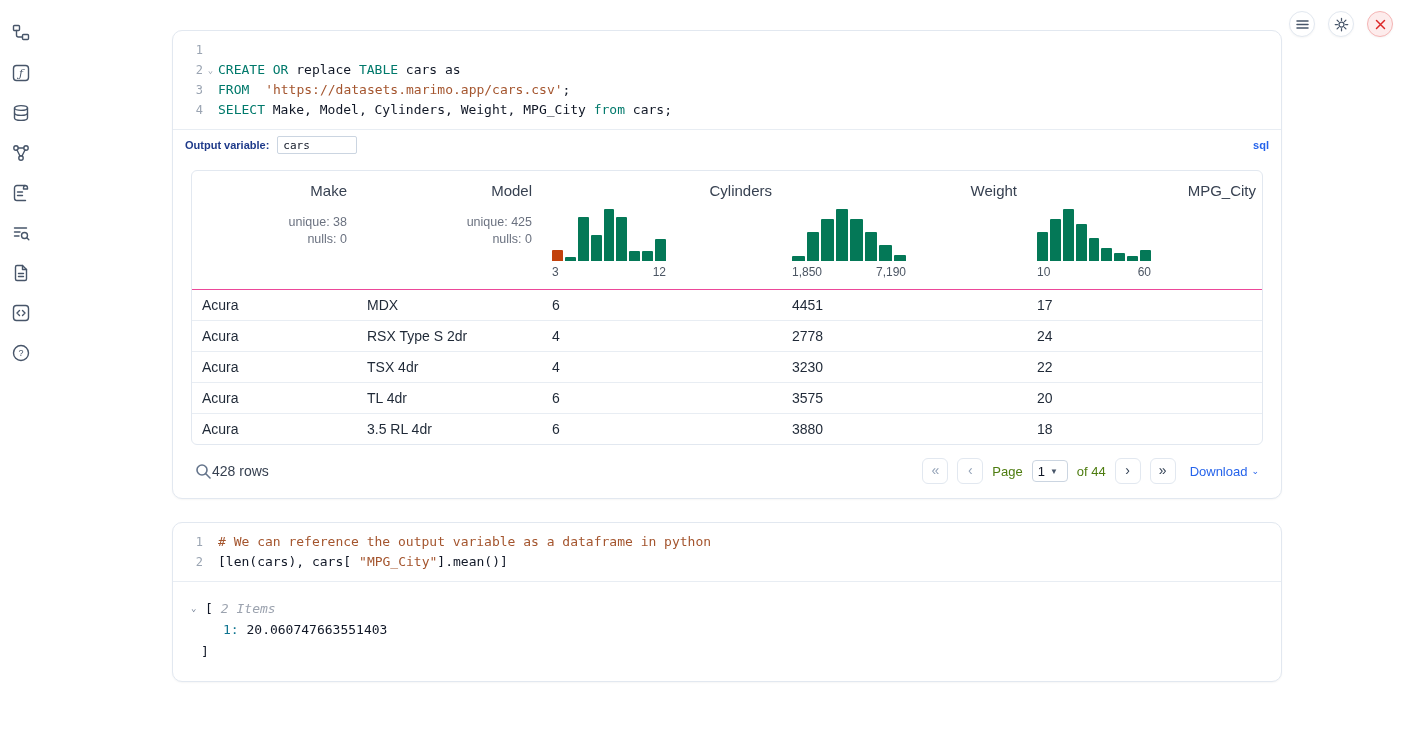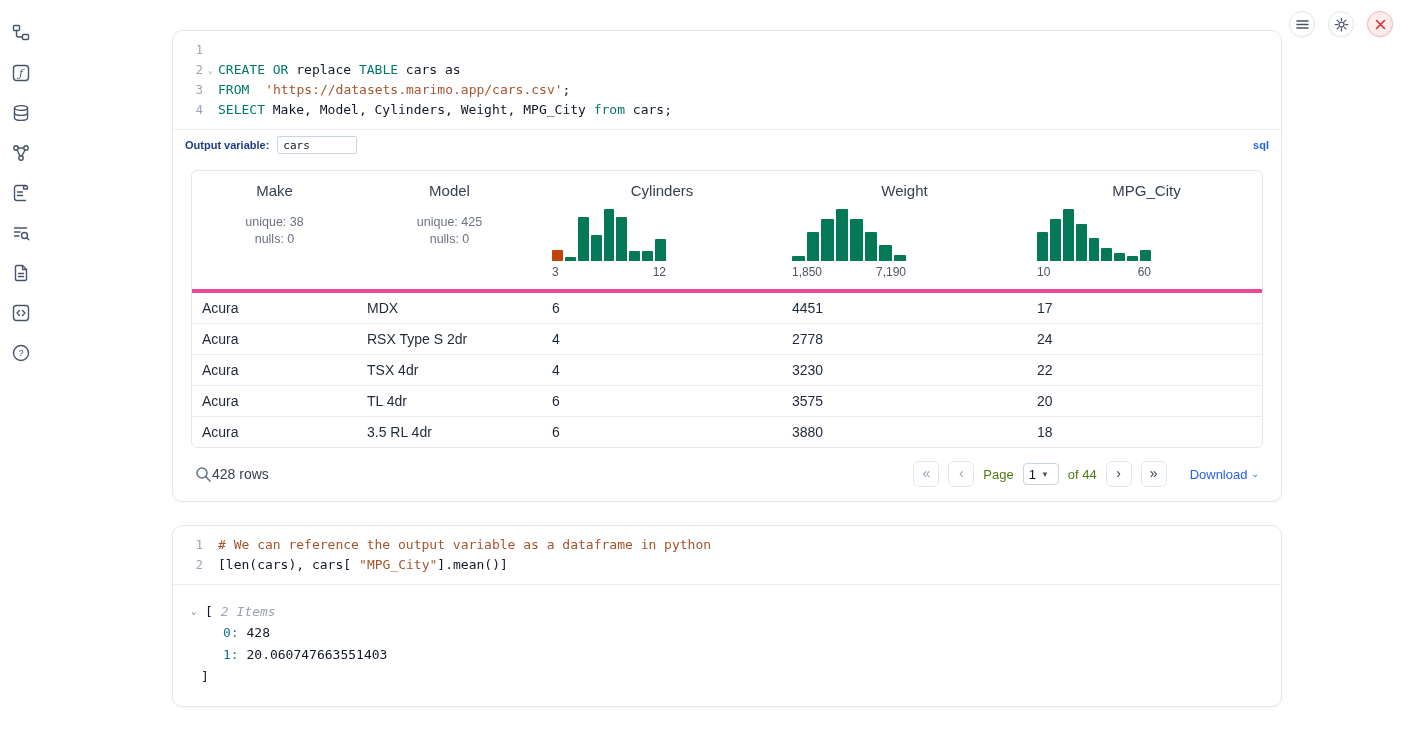--- a/index.html
+++ b/index.html
@@ -37,21 +37,21 @@
 
   
   .outvar-row { display:flex; align-items:center; gap:8px; padding:6px 12px 4px 12px;justify-content:flex-end; }
   .outvar-label { font-size:11px; font-weight:bold; color:#1e3a8a; }
   .outvar-input { width:80px; height:18px; border:1px solid #cbd5e1; border-radius:2px; font-family:"DejaVu Sans Mono", monospace; font-size:11px; color:#111827; padding:0 5px; }
   .lang-badge { margin-left:auto; font-size:11px; color:#2563eb; font-weight:bold; }
 
   
   .table-wrap { margin:12px 18px 0 18px; border:1px solid #e2e8f0; border-radius:6px; overflow:hidden; }
   table.data { width:100%; border-collapse:collapse; table-layout:fixed; }
-  table.data th { text-align:center; vertical-align:top; padding:11px 10px 10px 10px; font-weight:normal; border-bottom:4px solid #ec4899; }
+  table.data th { text-align:right; vertical-align:top; padding:11px 10px 10px 10px; font-weight:normal; border-bottom:1px solid #ec4899; }
   .col-name { font-size:15px; color:#374151; }
   .col-stats { margin-top:15px; font-size:12.5px; color:#6b7280; line-height:17px; }
   .hist { margin-top:10px; width:114px; }
   .hist-bars { display:flex; align-items:flex-end; gap:2px; height:52px; }
   .hist-bar { flex:1; background:#047857; border-radius:1px 1px 0 0; }
   .hist-bar-accent { background:#c2410c; }
   .hist-axis { display:flex; justify-content:space-between; font-size:12px; color:#4b5563; margin-top:4px; }
   table.data td { padding:7px 10px; font-size:14px; color:#1f2937; border-top:1px solid #e8edf3; }
   table.data tbody tr:first-child td { border-top:none; }
 
@@ -59,21 +59,21 @@
   .table-footer { display:flex; align-items:center; margin:0 18px; padding:13px 4px 14px 4px; }
   .tf-left { display:flex; align-items:center; }
   .tf-left svg { stroke:#64748b; fill:none; stroke-width:1.6; stroke-linecap:round; }
   .row-count { font-size:14px; color:#374151; }
   .tf-right { margin-left:auto; display:flex; align-items:center; gap:9px; }
   .pg-btn { width:26px; height:26px; border:1px solid #e2e8f0; border-radius:6px; background:#fff; display:flex; align-items:center; justify-content:center; font-size:14px; color:#334155; cursor:pointer; padding-bottom:2px; }
   .pg-btn.dim { color:#94a3b8; }
   .pg-label, .pg-of { font-size:13px; color:#4d7c0f; }
   .page-select { min-width:36px; height:22px; border:1px solid #cbd5e1; border-radius:4px; display:inline-flex; align-items:center; gap:5px; padding:0 5px; font-size:13px; color:#111827; cursor:pointer; }
   .page-select .caret { font-size:8px; color:#475569; }
-  .download-link { display:inline-flex; align-items:center; gap:4px; font-size:13px; color:#2563eb; cursor:pointer; margin-left:14px; }
+  .download-link { display:inline-flex; align-items:center; gap:4px; font-size:13px; color:#2563eb; cursor:pointer; margin-left:5px; }
   .download-link .caret { font-size:9px; color:#2563eb; }
 
   
   .tree-output { padding:16px 18px 18px 18px; font-family:"DejaVu Sans Mono", monospace; font-size:13px; line-height:21px; color:#111827; }
   .tree-row { display:flex; align-items:center; }
   .tree-chevron { width:14px; color:#64748b; font-size:9px; cursor:pointer; }
   .tree-bracket { color:#111827; }
   .tree-items { color:#9ca3af; font-style:italic; margin-left:8px; }
   .tree-entry { padding-left:32px; line-height:22px; }
   .tree-key { color:#0e7490; }
@@ -372,20 +372,19 @@
         </div>
       </div>
 
     <div class="tree-output">
       <div class="tree-row">
         <span class="tree-chevron">⌄</span>
         <span class="tree-bracket">[</span>
         <span class="tree-items">2 Items</span>
       </div>
       <div>
-          <div class="tree-entry"><span class="tree-key">0: </span><span class="tree-val">428</span></div>
           <div class="tree-entry"><span class="tree-key">1: </span><span class="tree-val">20.060747663551403</span></div>
         </div>
       <div class="tree-close">]</div>
     </div>
   </div>
 
 </div>
 
 </body></html>

